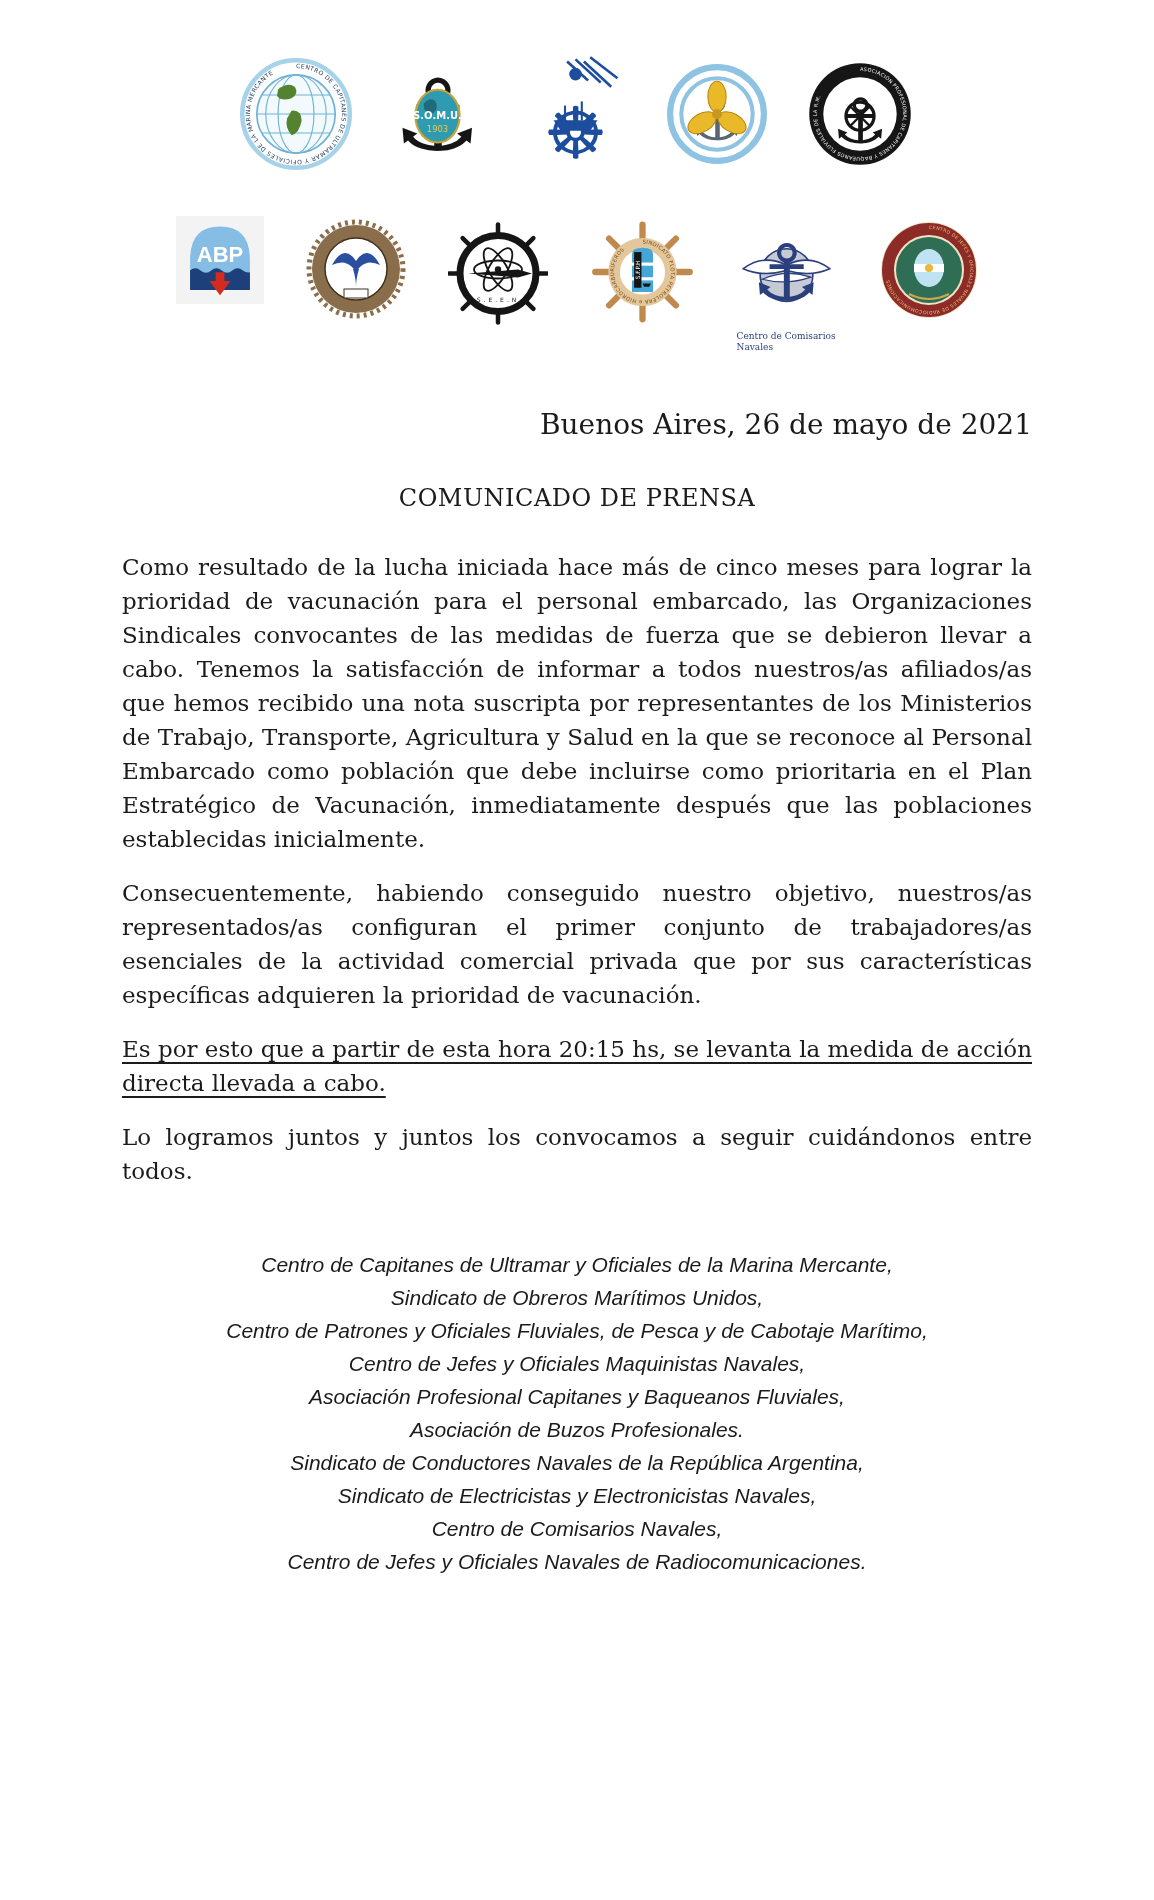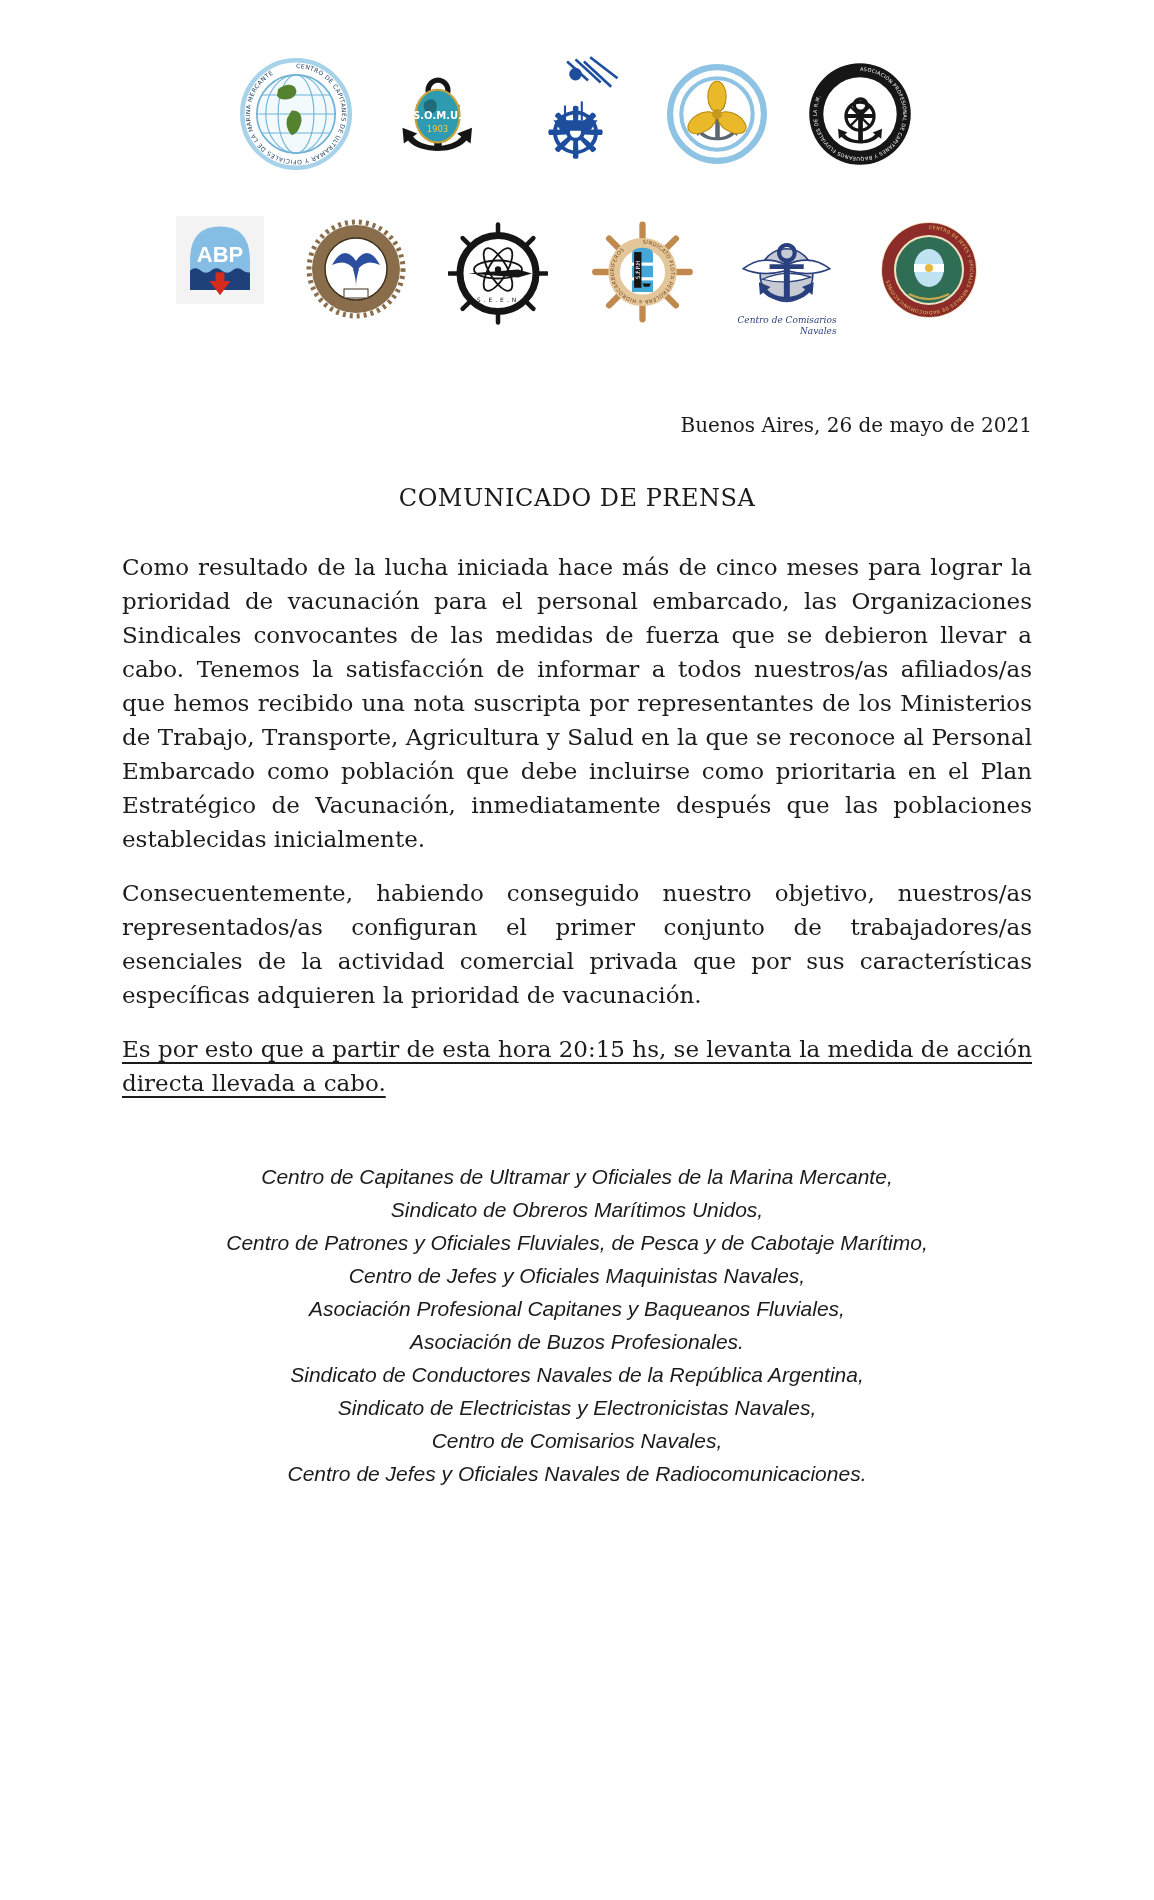--- a/index.html
+++ b/index.html
@@ -7,26 +7,26 @@
     width:1154px;height:1900px;background:#ffffff;position:relative;
     font-family:"DejaVu Serif", serif;color:#1b1b1b;overflow:hidden;
   }
   
   .logo-row{display:flex;justify-content:center;align-items:center;}
   .logo-row-1{padding-top:50px;gap:38px;height:128px;}
   .logo-row-2{margin-top:38px;gap:42px;align-items:flex-start;height:130px;}
   .logo{display:flex;flex-direction:column;align-items:center;}
   .logo svg{display:block;}
   .logo-caption{
-    font-family:"DejaVu Serif", serif;font-style:italic;font-size:9px;
-    color:#2a3f7e;text-align:right;width:100px;line-height:11px;margin-top:2px;
+    font-family:"DejaVu Serif", serif;font-size:9px;
+    color:#2a3f7e;text-align:left;width:100px;line-height:11px;margin-top:18px;
   }
   
   .date-line{
-    margin:64px 122px 0;text-align:right;font-size:20px;line-height:30px;
+    margin:64px 122px 0;text-align:right;font-size:28px;line-height:30px;
   }
   .doc-title{
     margin-top:44px;text-align:center;font-size:24px;font-weight:normal;
     letter-spacing:0.5px;
   }
   .body-block{margin:38px 122px 0;}
   .body-p{
     font-size:23px;line-height:34px;text-align:justify;margin:8px 0 20px 0;
   }
   .body-p.highlight{
@@ -225,20 +225,21 @@
   </div>
 
   <div class="date-line">Buenos Aires, 26 de mayo de 2021</div>
 
   <div class="doc-title">COMUNICADO DE PRENSA</div>
 
   <div class="body-block">
     <p class="body-p">Como resultado de la lucha iniciada hace más de cinco meses para lograr la prioridad de vacunación para el personal embarcado, las Organizaciones Sindicales convocantes de las medidas de fuerza que se debieron llevar a cabo. Tenemos la satisfacción de informar a todos nuestros/as afiliados/as que hemos recibido una nota suscripta por representantes de los Ministerios de Trabajo, Transporte, Agricultura y Salud en la que se reconoce al Personal Embarcado como población que debe incluirse como prioritaria en el Plan Estratégico de Vacunación, inmediatamente después que las poblaciones establecidas inicialmente.</p>
     <p class="body-p">Consecuentemente, habiendo conseguido nuestro objetivo, nuestros/as representados/as configuran el primer conjunto de trabajadores/as esenciales de la actividad comercial privada que por sus características específicas adquieren la prioridad de vacunación.</p>
     <p class="body-p highlight">Es por esto que a partir de esta hora 20:15 hs, se levanta la medida de acción directa llevada a cabo.</p>
+    <p class="body-p">Lo logramos juntos y juntos los convocamos a seguir cuidándonos entre todos.</p>
   </div>
 
   <div class="signatories">
     <div class="signatory">Centro de Capitanes de Ultramar y Oficiales de la Marina Mercante,</div>
     <div class="signatory">Sindicato de Obreros Marítimos Unidos,</div>
     <div class="signatory">Centro de Patrones y Oficiales Fluviales, de Pesca y de Cabotaje Marítimo,</div>
     <div class="signatory">Centro de Jefes y Oficiales Maquinistas Navales,</div>
     <div class="signatory">Asociación Profesional Capitanes y Baqueanos Fluviales,</div>
     <div class="signatory">Asociación de Buzos Profesionales.</div>
     <div class="signatory">Sindicato de Conductores Navales de la República Argentina,</div>

